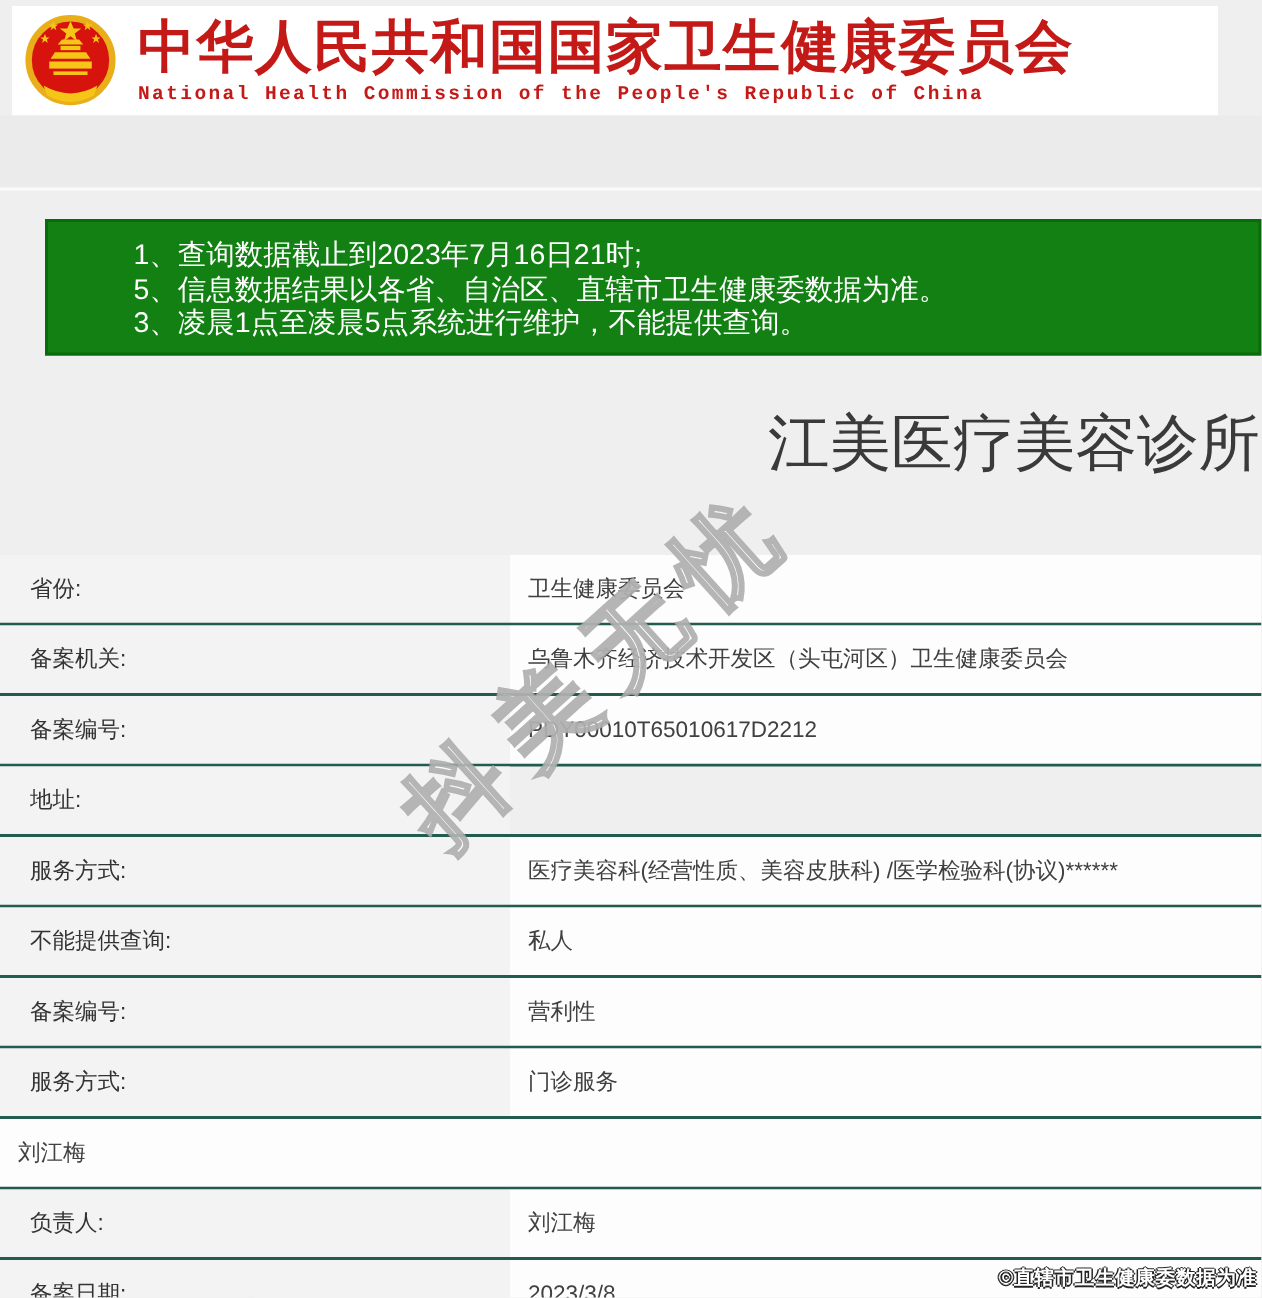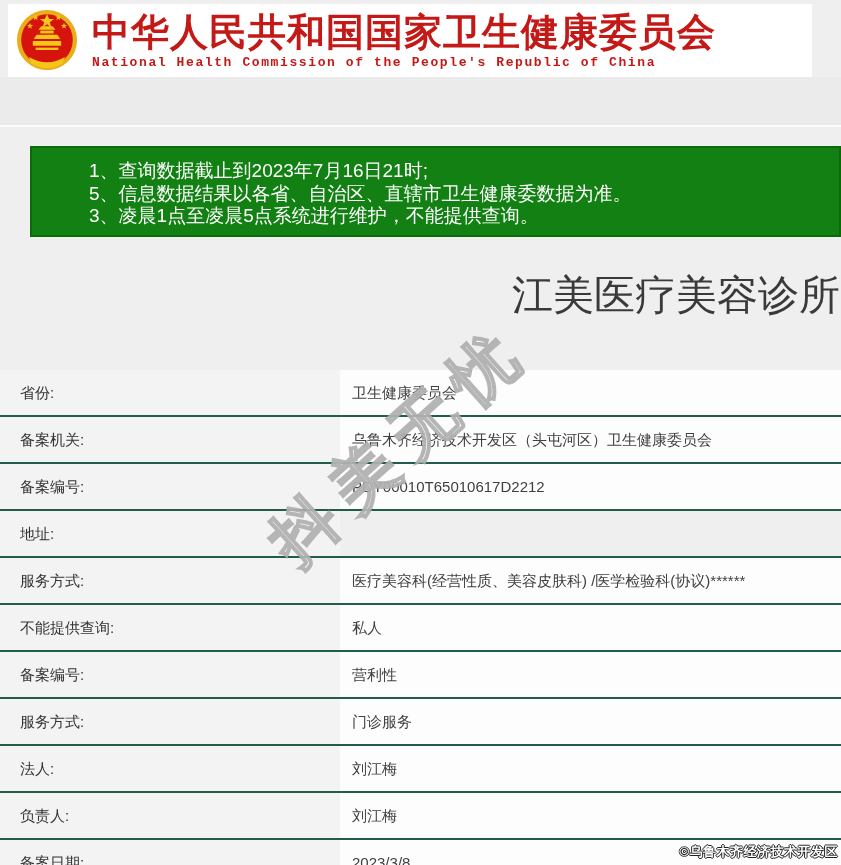--- a/index.html
+++ b/index.html
@@ -125,28 +125,27 @@
     </div>
     <div class="row">
       <div class="cell-label">备案编号:</div>
       <div class="cell-value">营利性</div>
     </div>
     <div class="row">
       <div class="cell-label">服务方式:</div>
       <div class="cell-value">门诊服务</div>
     </div>
     <div class="row">
-      <div class="cell-label">法人:</div>
       <div class="cell-value">刘江梅</div>
     </div>
     <div class="row">
       <div class="cell-label">负责人:</div>
       <div class="cell-value">刘江梅</div>
     </div>
     <div class="row">
       <div class="cell-label">备案日期:</div>
       <div class="cell-value">2023/3/8</div>
     </div>
   </div>
 
 <div class="diag-watermark">抖美无忧</div>
 
-<div class="copyright">©乌鲁木齐经济技术开发区</div>
+<div class="copyright">©直辖市卫生健康委数据为准</div>
 
 </body></html>

